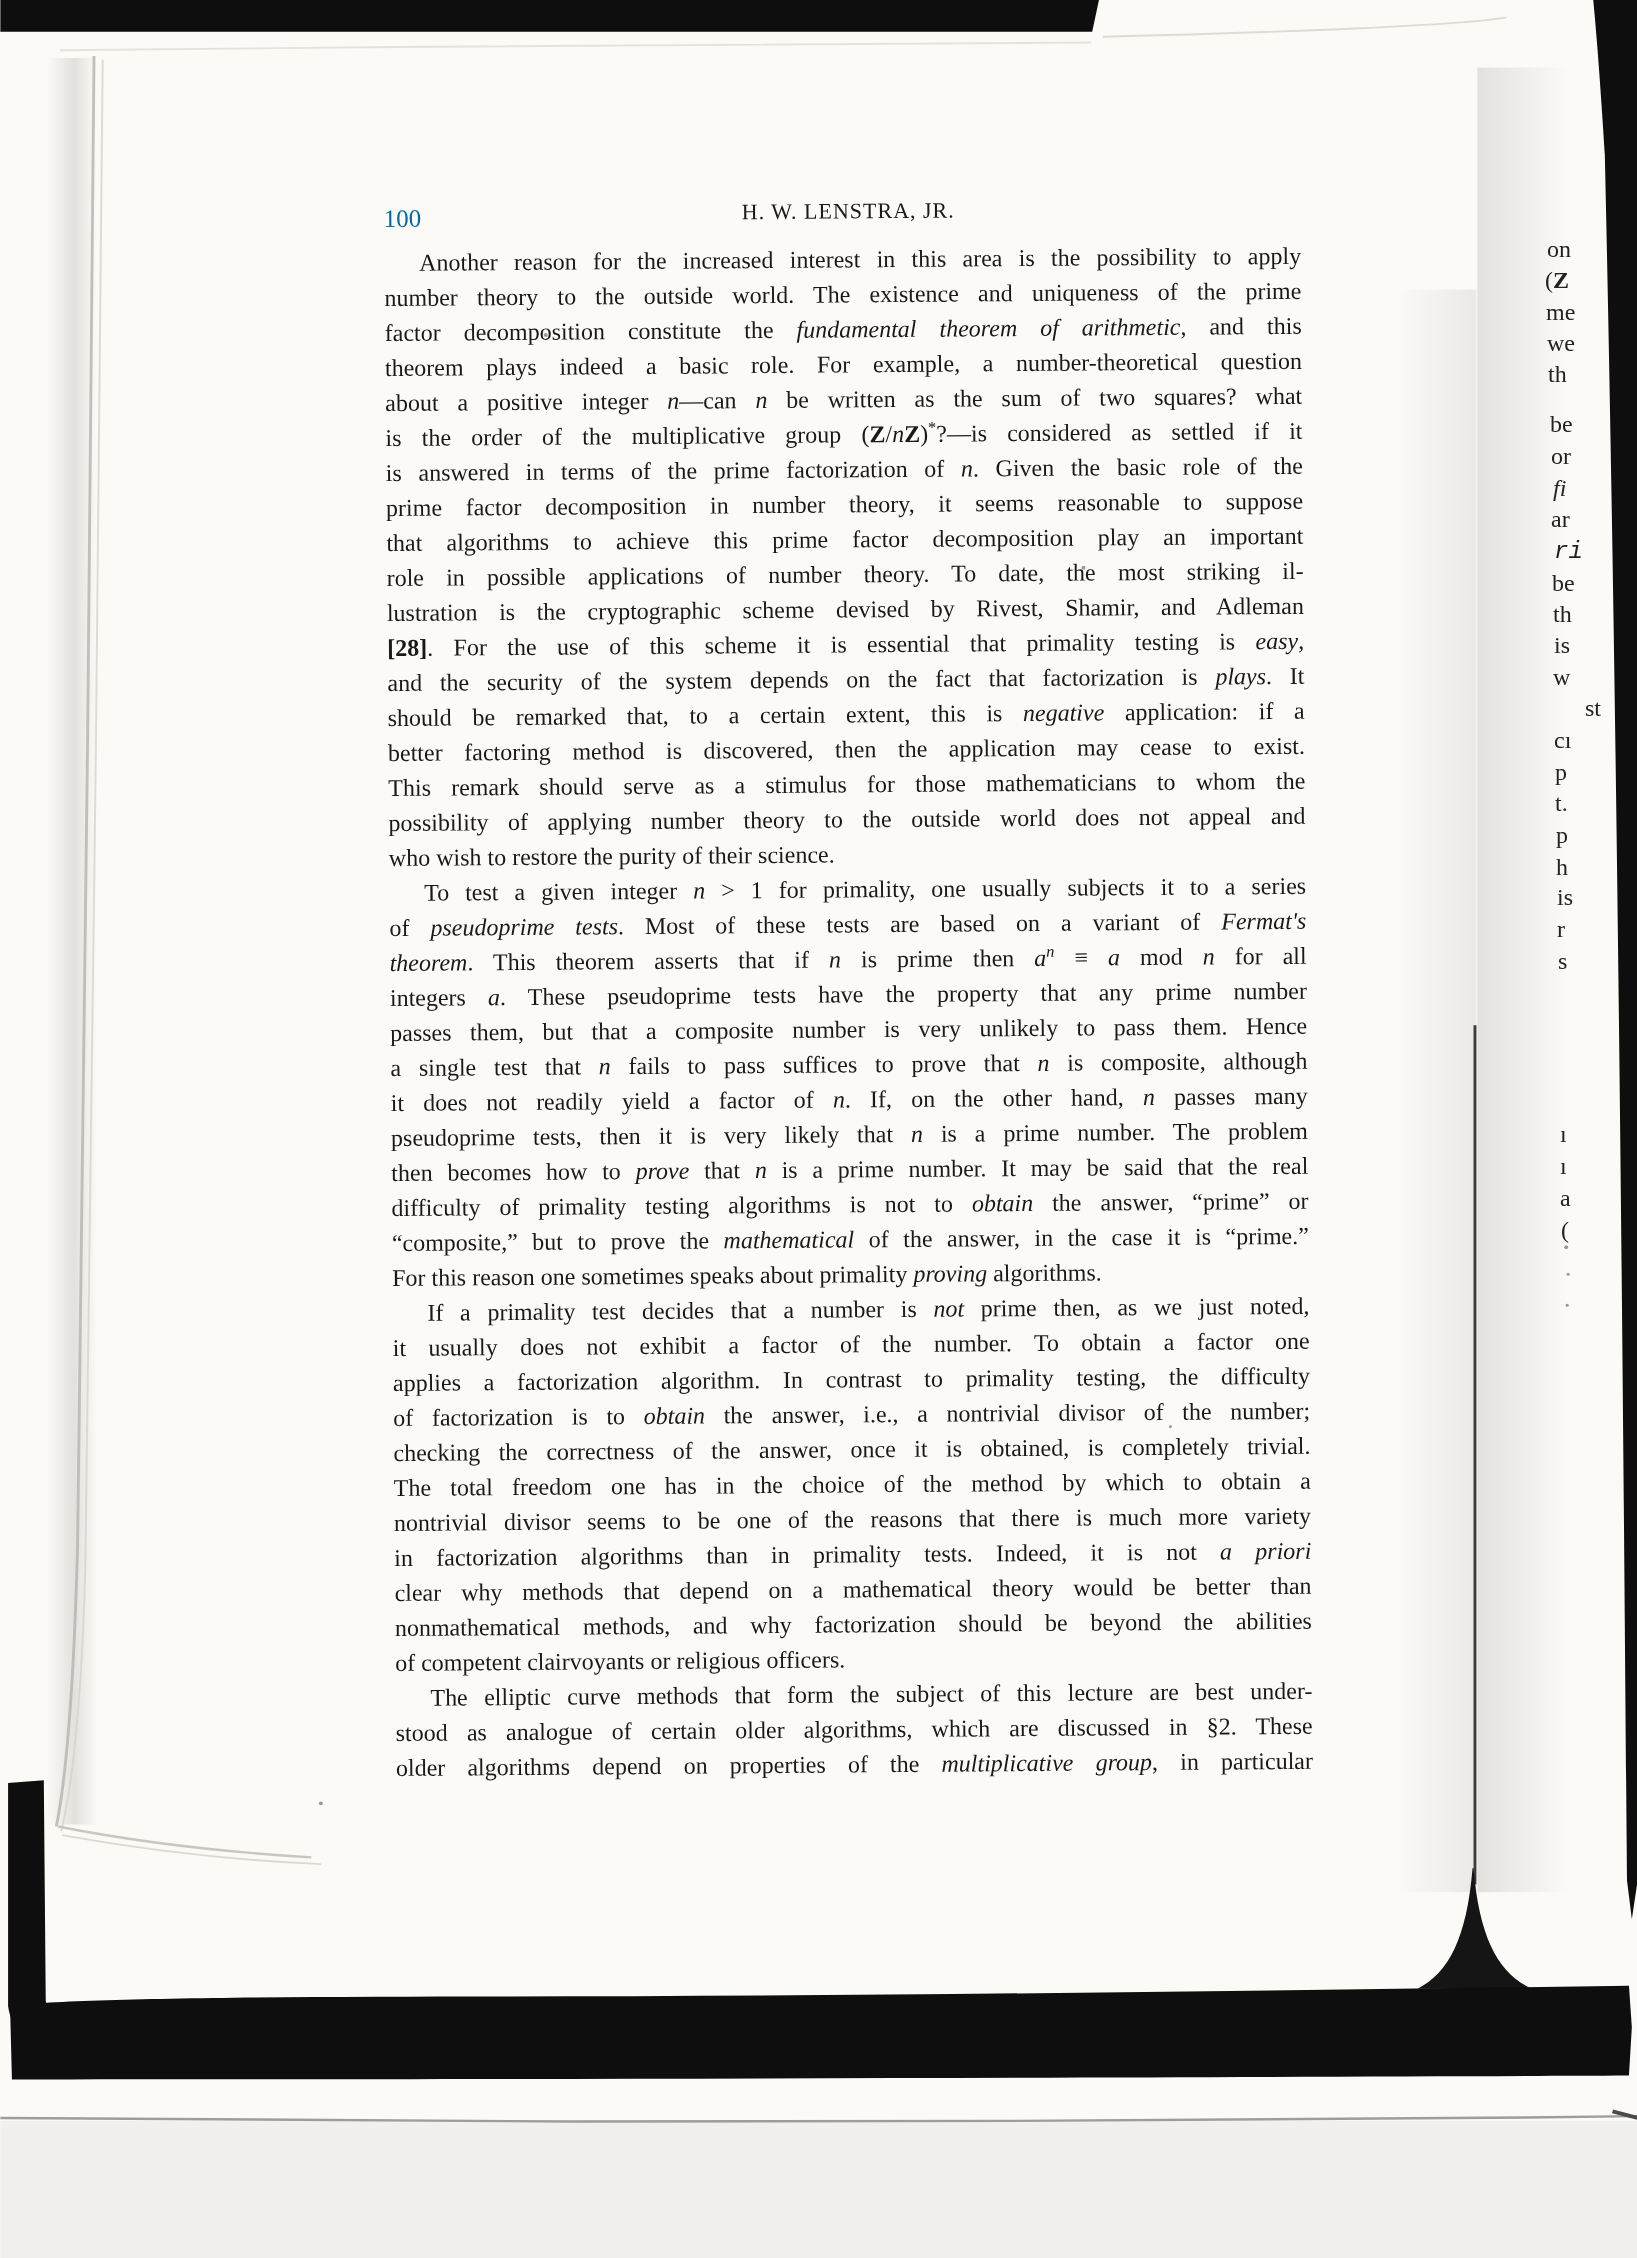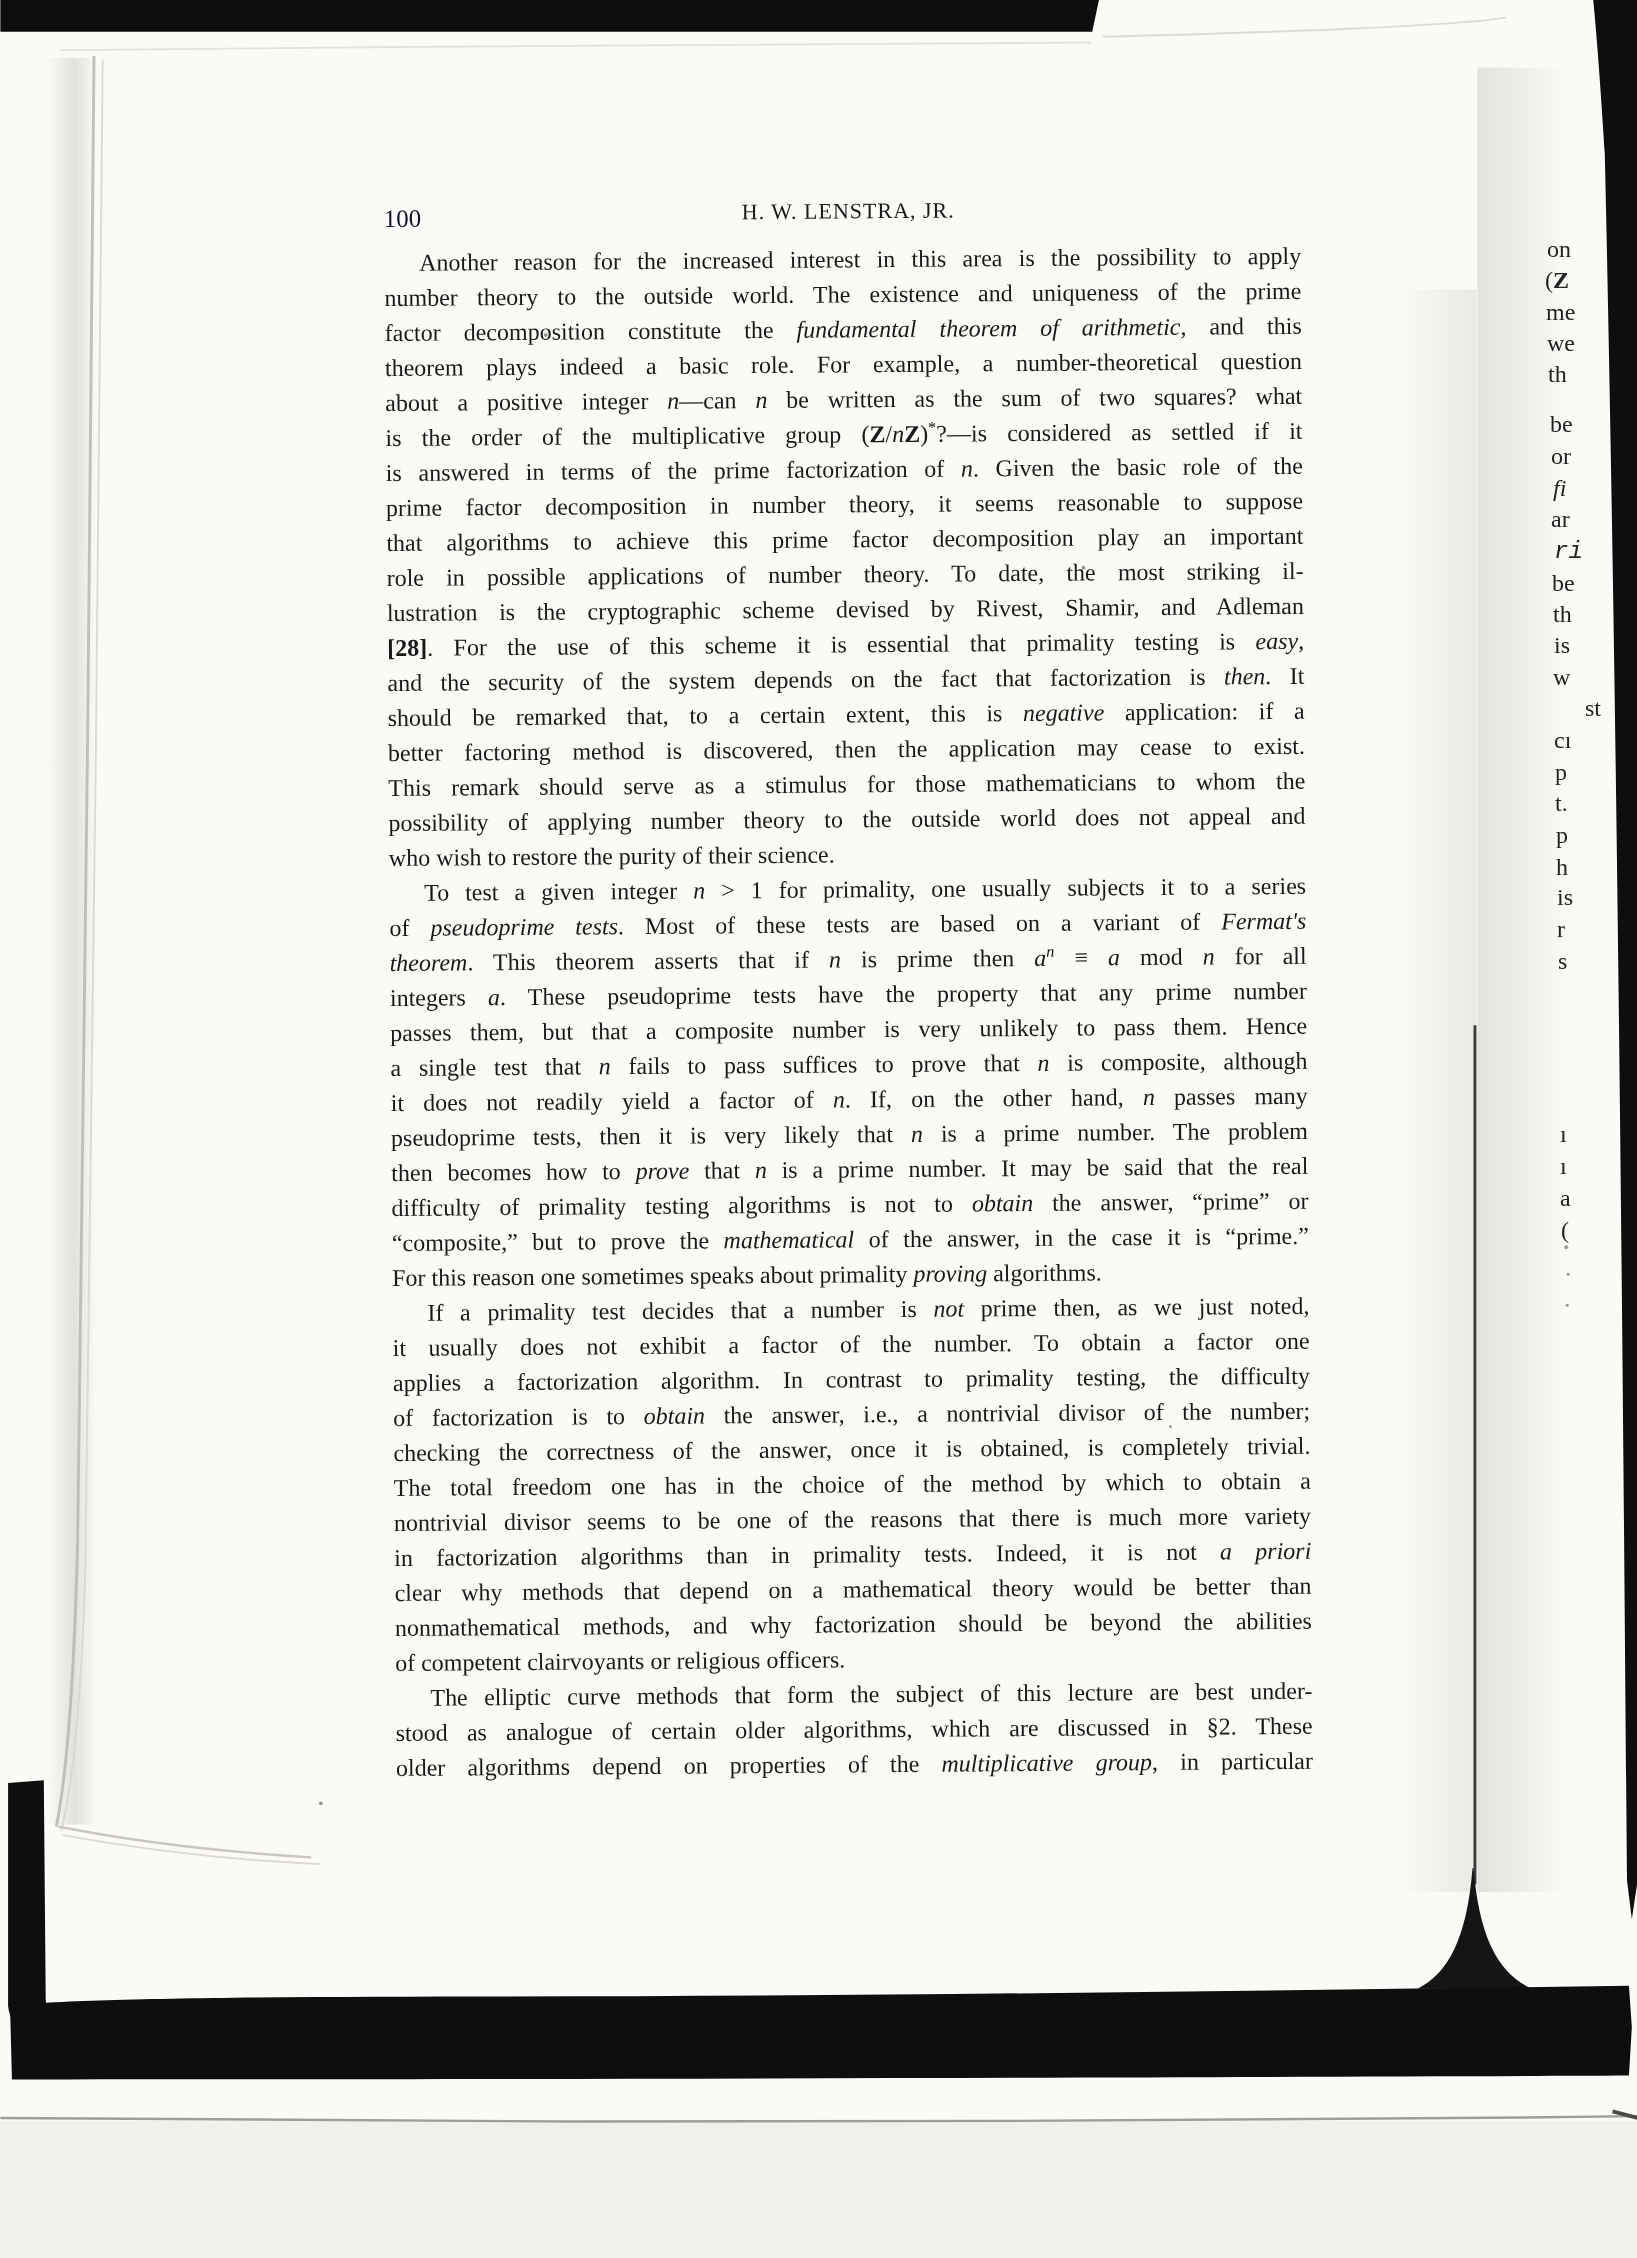--- a/index.html
+++ b/index.html
@@ -6,21 +6,21 @@
   #scan{position:relative;width:1638px;height:2258px;background:#fbfaf6;overflow:hidden;
         font-family:"Liberation Serif", serif;}
   #artifacts{position:absolute;left:0;top:0;width:1638px;height:2258px;pointer-events:none;}
   #text-block{position:absolute;left:384px;top:246px;width:927px;
               transform:rotate(-0.45deg);transform-origin:0 0;}
   .line{width:917px;font-size:24px;line-height:35px;color:#191919;
         text-align:justify;text-align-last:justify;}
   .line.last{text-align-last:left;}
   .line.indent{text-indent:35px;}
   .line sup{font-size:68%;vertical-align:super;line-height:0;}
-  #page-number{position:absolute;left:0;top:-41px;font-size:25px;color:#0f172a;}
+  #page-number{position:absolute;left:0;top:-41px;font-size:25px;color:#0369a1;}
   #running-head{position:absolute;left:358px;top:-44px;font-size:22px;letter-spacing:1px;
                 color:#1a1a1a;white-space:nowrap;}
   #fragments{position:absolute;left:0;top:0;width:1622px;height:2258px;}
   .frag{position:absolute;font-size:24px;line-height:29px;color:#222;white-space:pre;}
   .frag.it{font-style:italic;}
 </style>
 </head>
 <body>
 
 <div id="scan">
@@ -92,21 +92,21 @@
       <div class="line">factor decomposition constitute the <i>fundamental theorem of arithmetic</i>, and this</div>
       <div class="line">theorem plays indeed a basic role.  For example, a number-theoretical question</div>
       <div class="line">about a positive integer <i>n</i>—can <i>n</i> be written as the sum of two squares? what</div>
       <div class="line">is the order of the multiplicative group (<b>Z</b>/<i>n</i><b>Z</b>)<sup>*</sup>?—is considered as settled if it</div>
       <div class="line">is answered in terms of the prime factorization of <i>n</i>.  Given the basic role of the</div>
       <div class="line">prime factor decomposition in number theory, it seems reasonable to suppose</div>
       <div class="line">that algorithms to achieve this prime factor decomposition play an important</div>
       <div class="line">role in possible applications of number theory.  To date, the most striking il-</div>
       <div class="line">lustration is the cryptographic scheme devised by Rivest, Shamir, and Adleman</div>
       <div class="line"><b>[28]</b>.  For the use of this scheme it is essential that primality testing is <i>easy</i>,</div>
-      <div class="line">and the security of the system depends on the fact that factorization is <i>then</i>. It</div>
+      <div class="line">and the security of the system depends on the fact that factorization is <i>plays</i>. It</div>
       <div class="line">should be remarked that, to a certain extent, this is <i>negative</i> application: if a</div>
       <div class="line">better factoring method is discovered, then the application may cease to exist.</div>
       <div class="line">This remark should serve as a stimulus for those mathematicians to whom the</div>
       <div class="line">possibility of applying number theory to the outside world does not appeal and</div>
       <div class="line last">who wish to restore the purity of their science.</div>
       <div class="line indent">To test a given integer <i>n</i> &gt; 1 for primality, one usually subjects it to a series</div>
       <div class="line">of <i>pseudoprime tests</i>.  Most of these tests are based on a variant of <i>Fermat's</i></div>
       <div class="line"><i>theorem</i>.  This theorem asserts that if <i>n</i> is prime then <i>a</i><sup><i>n</i></sup> ≡ <i>a</i> mod <i>n</i> for all</div>
       <div class="line">integers <i>a</i>.  These pseudoprime tests have the property that any prime number</div>
       <div class="line">passes them, but that a composite number is very unlikely to pass them.  Hence</div>

